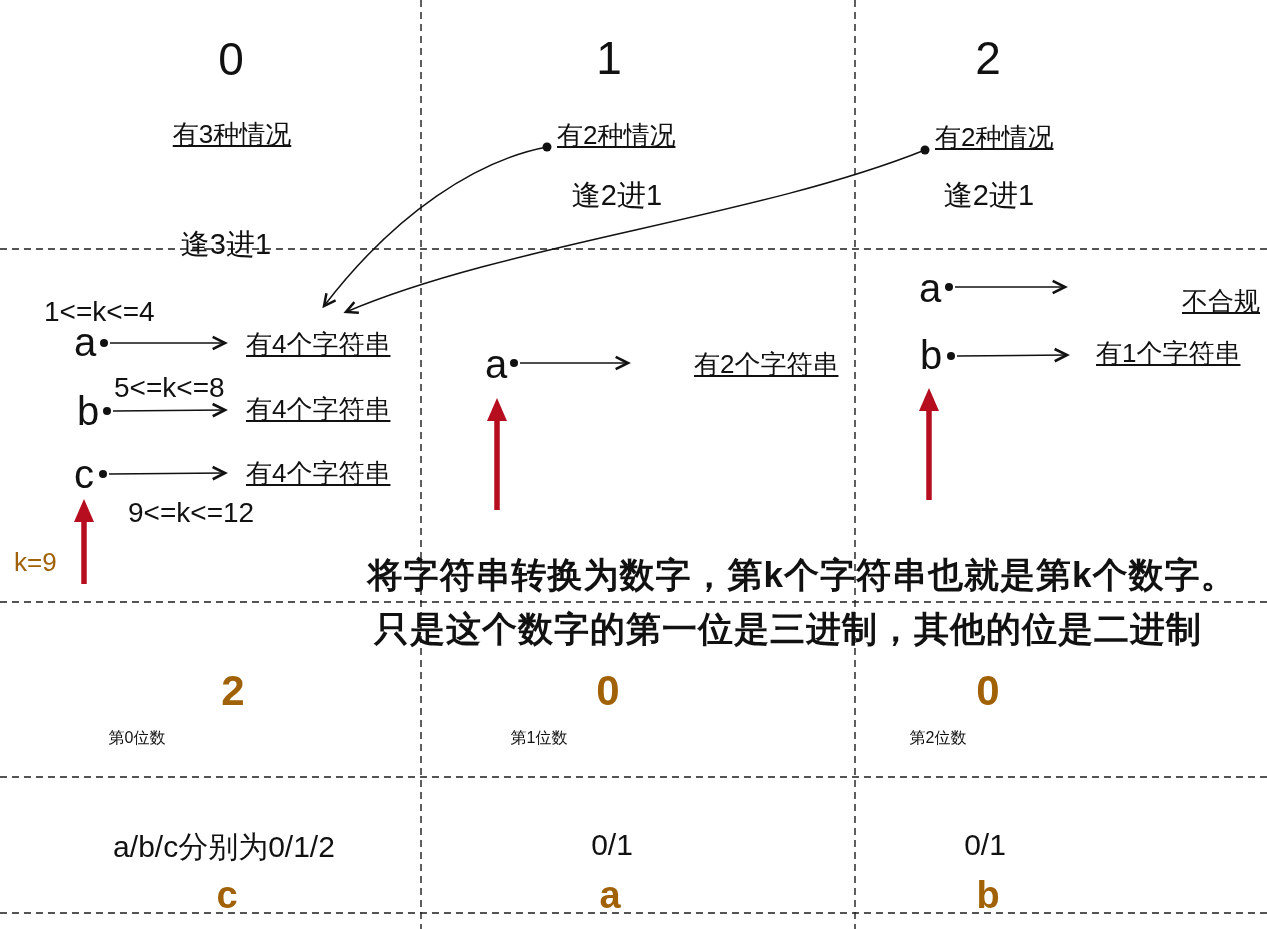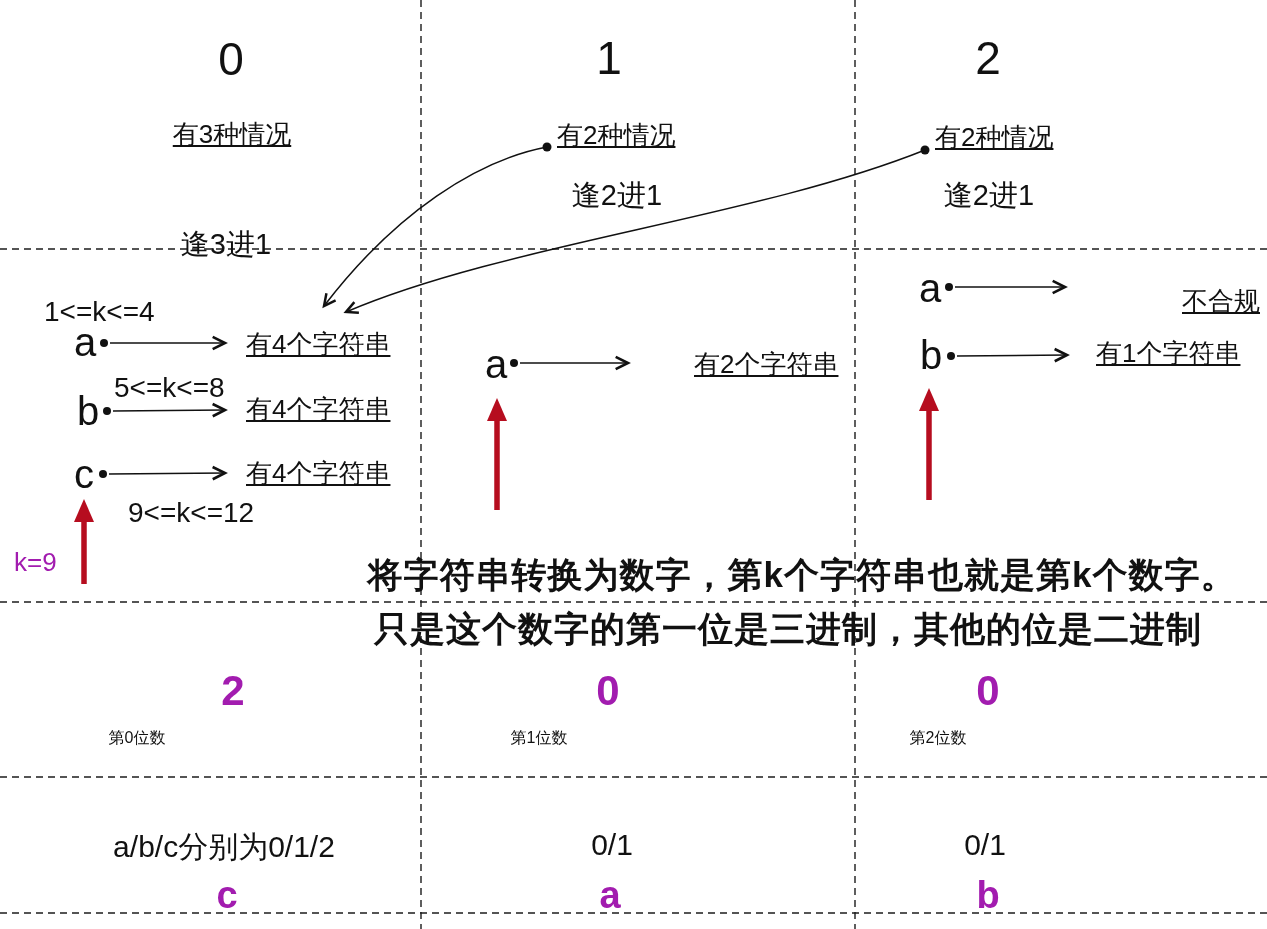--- a/index.html
+++ b/index.html
@@ -8,21 +8,21 @@
   #canvas{position:absolute;left:0;top:0;width:1267px;height:929px;}
   svg.overlay{position:absolute;left:0;top:0;width:1267px;height:929px;display:block;}
   .txt{position:absolute;white-space:nowrap;line-height:1;}
   .ctr{transform:translate(-50%,-50%);}
   .vctr{transform:translateY(-50%);text-align:center;}
   .hdr{font-size:46px;font-weight:500;}
   .cn{font-size:26px;text-decoration:underline;}
   .carry{font-size:29px;}
   .rng{font-size:28px;}
   .letter{font-size:40px;font-weight:500;}
-  .red{color:#a21caf;}
+  .red{color:#a16207;}
   .klabel{font-size:26px;font-weight:500;}
   .note{font-size:35px;font-weight:600;letter-spacing:1px;}
   .digit{font-size:42px;font-weight:600;}
   .poslabel{font-size:16px;}
   .map{font-size:30px;text-align:right;}
   .mletter{font-size:38px;font-weight:600;}
 </style>
 </head>
 <body>
 

